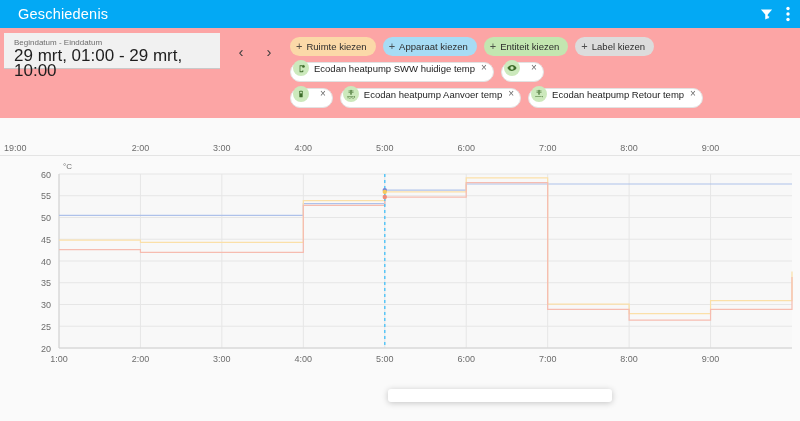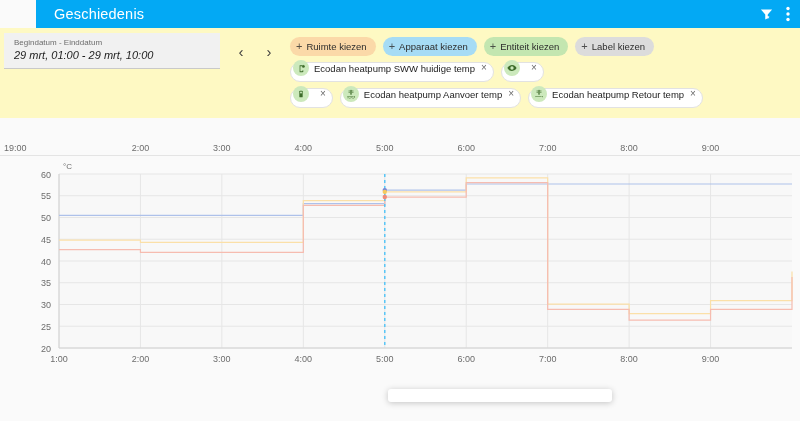--- a/index.html
+++ b/index.html
@@ -9,47 +9,46 @@
     background: #fafafa;
     overflow: hidden;
   }
 
   
   .appbar {
     height: 28px; background: #03a9f4;
     display: flex; align-items: center;
     padding: 0 10px 0 18px;
     position: relative;
-    margin-left: 36px;
   }
   .appbar-title {
     color: #fff; font-size: 14.5px; letter-spacing: .2px;
   }
   .appbar-actions {
     margin-left: auto; display: flex; align-items: center; gap: 12px;
   }
   .appbar-actions svg { display: block; }
 
   
   .toolbar {
-    background: #fef9c3;
+    background: #fca5a5;
     padding: 5px 0 4px 0;
     display: flex;
     align-items: flex-start;
   }
   .daterange {
     width: 216px; flex: 0 0 216px;
     background: #f1f1f1;
     border-bottom: 1px solid #c9c9c9;
     padding: 4px 8px 3px 10px;
     margin-left: 4px;
     height: 36px;
   }
   .daterange-label { font-size: 8px; color: #6d6d6d; line-height: 11px; }
-  .daterange-value { font-size: 11px; color: #1e1e1e; line-height: 15px; font-style: italic; }
+  .daterange-value { font-size: 17px; color: #1e1e1e; line-height: 15px; }
 
   .navarrows {
     display: flex; align-items: center; gap: 6px;
     margin-left: 10px; padding-top: 7px;
   }
   .navarrow {
     width: 22px; height: 22px; display: flex;
     align-items: center; justify-content: center;
     color: #3c3c3c; font-size: 15px; line-height: 1;
     border-radius: 50%;

